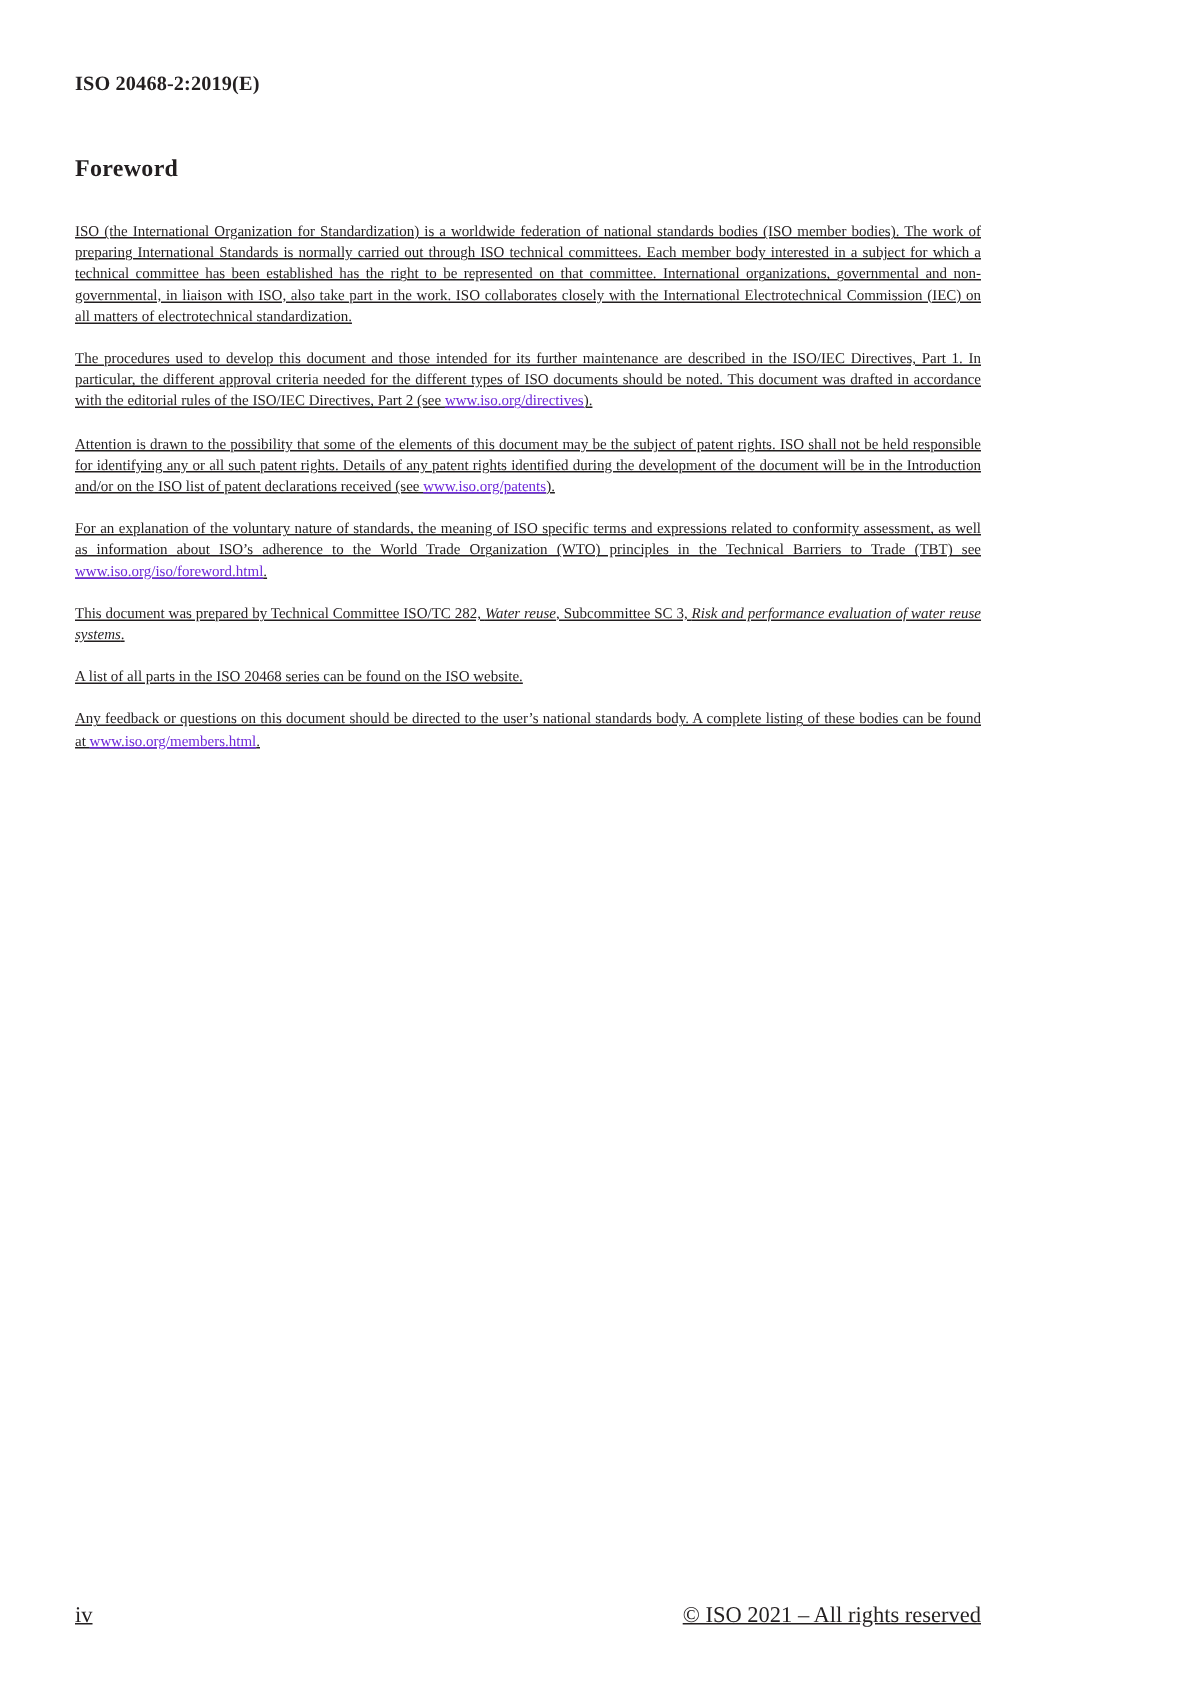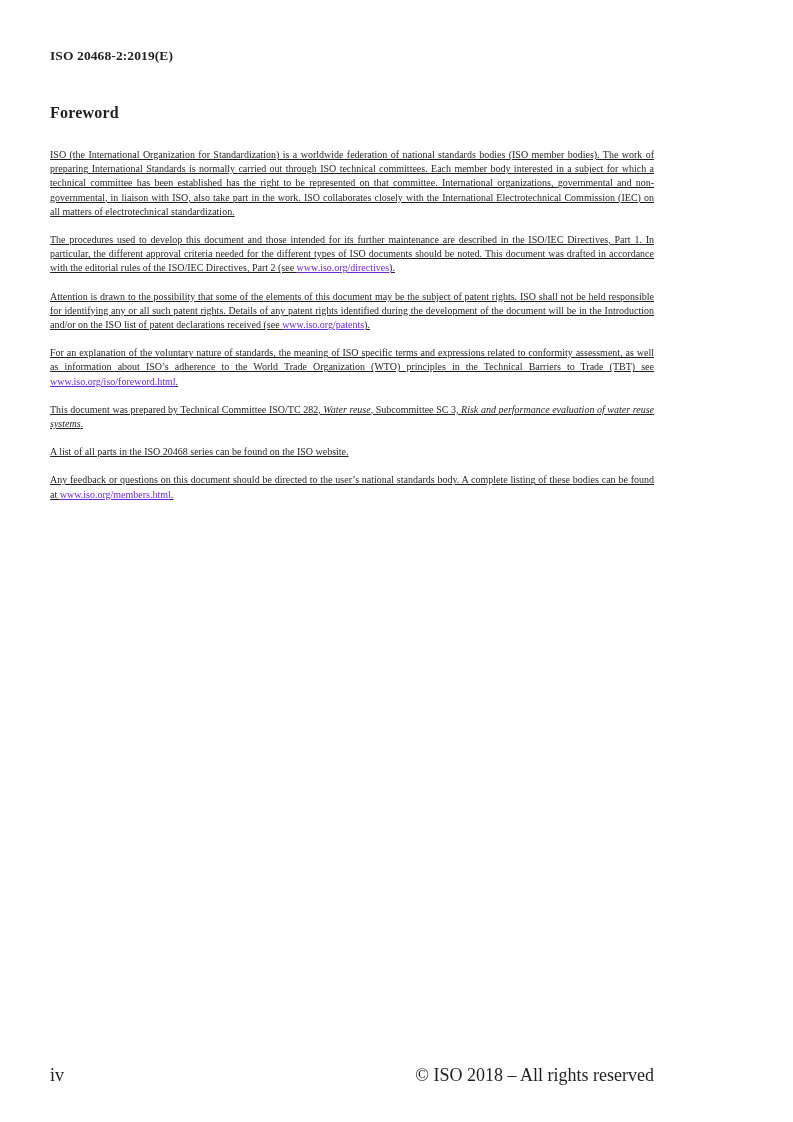--- a/index.html
+++ b/index.html
@@ -48,21 +48,22 @@
     font-style: italic;
   }
   .footer {
     position: absolute;
     left: 50px;
     right: 94px;
     bottom: 36px;
     display: flex;
     justify-content: space-between;
     align-items: flex-start;
-    font-size: 18px;
+    font-size: 15px;
+    text-decoration: underline;
   }
 </style>
 </head>
 <body>
 
 <div class="page">
 
   <div class="doc-number">ISO 20468-2:2019(E)</div>
 
   <h1 class="foreword-title">Foreword</h1>
@@ -91,16 +92,16 @@
   <p class="body-para">
     <span>A list of all parts in the ISO 20468 series can be found on the ISO website.</span>
   </p>
 
   <p class="body-para">
     <span>Any feedback or questions on this document should be directed to the user’s national standards body. A complete listing of these bodies can be found at </span><a class="doc-link">www.iso.org/members.html</a><span>.</span>
   </p>
 
   <div class="footer">
     <span>iv</span>
-    <span>© ISO 2018 – All rights reserved</span>
+    <span>© ISO 2021 – All rights reserved</span>
   </div>
 
 </div>
 
 </body></html>

